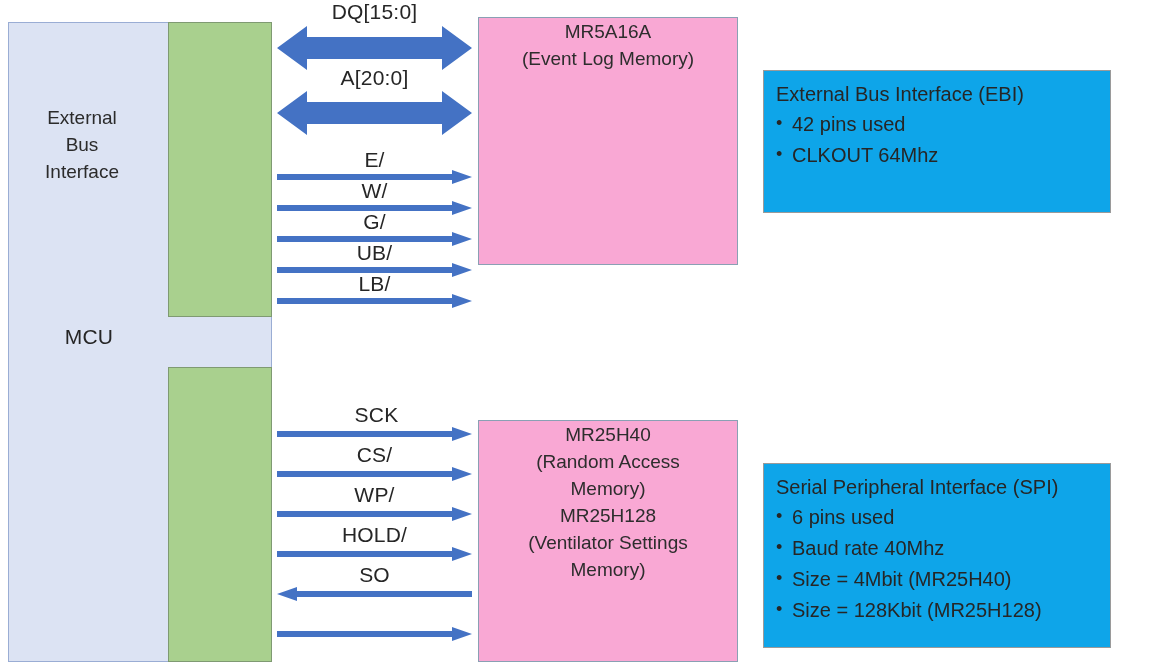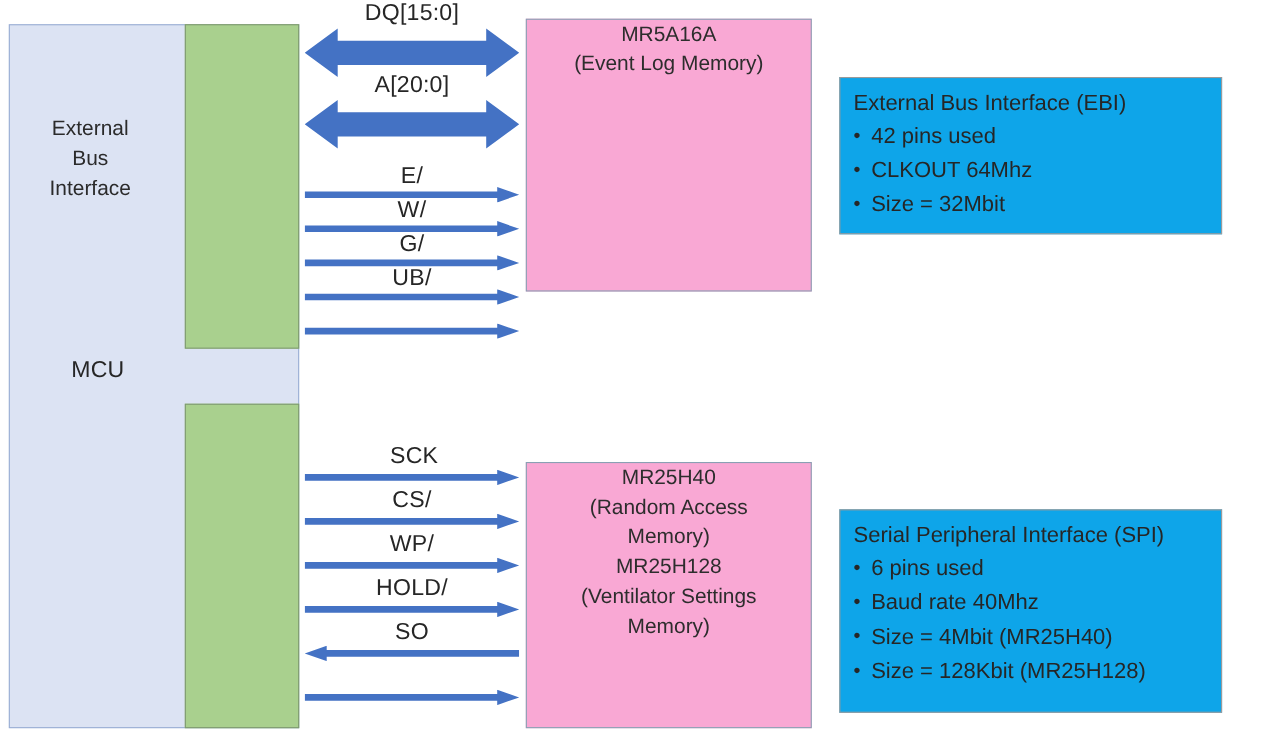--- a/index.html
+++ b/index.html
@@ -213,20 +213,21 @@
     </svg>
   </div>
 
   <div class="sig-label" style="left:277px; top:241px; width:195px;">UB/</div>
   <div class="sig" style="left:277px; top:263px;">
     <svg width="195" height="14" viewBox="0 0 195 14" aria-hidden="true">
       <polygon points="0,4 175,4 175,0 195,7 175,14 175,10 0,10" fill="#4472c4"></polygon>
     </svg>
   </div>
 
+  <div class="sig-label" style="left:277px; top:272px; width:195px;">LB/</div>
   <div class="sig" style="left:277px; top:294px;">
     <svg width="195" height="14" viewBox="0 0 195 14" aria-hidden="true">
       <polygon points="0,4 175,4 175,0 195,7 175,14 175,10 0,10" fill="#4472c4"></polygon>
     </svg>
   </div>
 
   <div class="sig-label" style="left:279px; top:403px; width:195px;">SCK</div>
   <div class="sig" style="left:277px; top:427px;">
     <svg width="195" height="14" viewBox="0 0 195 14" aria-hidden="true">
       <polygon points="0,4 175,4 175,0 195,7 175,14 175,10 0,10" fill="#4472c4"></polygon>
@@ -265,21 +266,20 @@
     <svg width="195" height="14" viewBox="0 0 195 14" aria-hidden="true">
       <polygon points="0,4 175,4 175,0 195,7 175,14 175,10 0,10" fill="#4472c4"></polygon>
     </svg>
   </div>
 
   <div class="infobox" id="info-ebi">
     <div class="info-title">External Bus Interface (EBI)</div>
     <ul class="info-list">
       <li>42 pins used</li>
       <li>CLKOUT 64Mhz</li>
-      <li>Size = 32Mbit</li>
     </ul>
   </div>
 
   <div class="infobox" id="info-spi">
     <div class="info-title">Serial Peripheral Interface (SPI)</div>
     <ul class="info-list">
       <li>6 pins used</li>
       <li>Baud rate 40Mhz</li>
       <li>Size = 4Mbit (MR25H40)</li>
       <li>Size = 128Kbit (MR25H128)</li>

